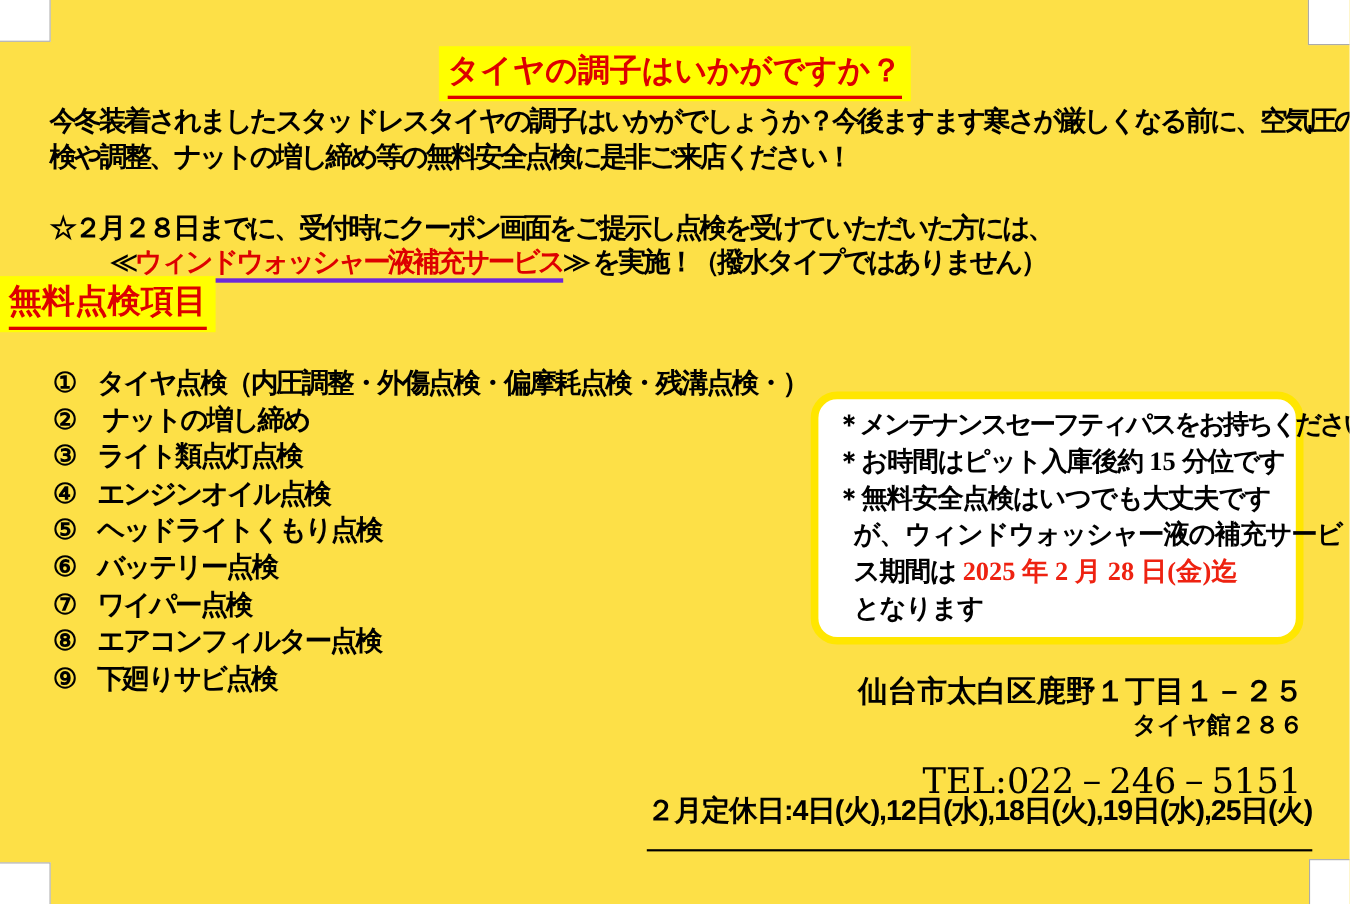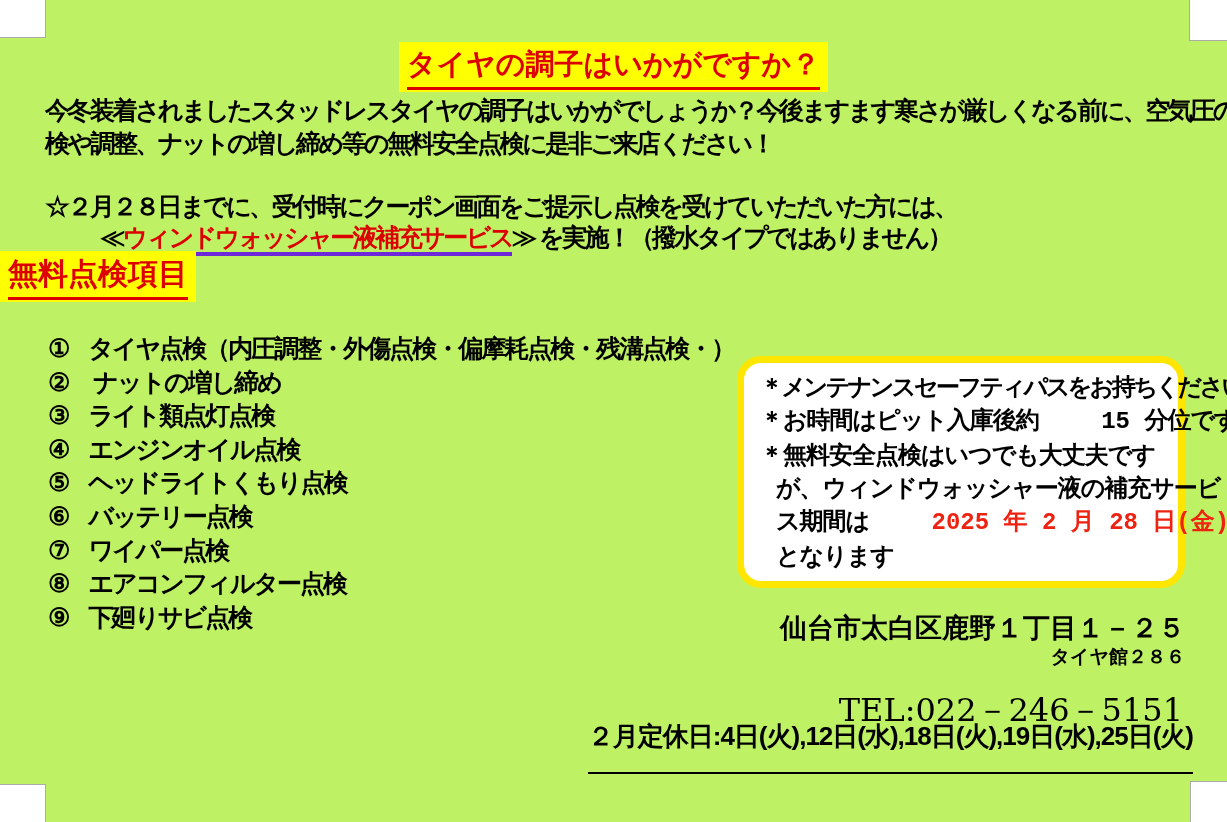--- a/index.html
+++ b/index.html
@@ -2,21 +2,21 @@
 <html><head>
 <meta charset="utf-8">
 <style>
   html,body{margin:0;padding:0;background:#ffffff;}
   body{
     width:1227px;height:822px;
     font-family:"Liberation Sans", sans-serif;
     font-weight:bold;color:#000;
     -webkit-font-smoothing:antialiased;
   }
-  .canvas{position:relative;width:1227px;height:822px;background:#bef264;overflow:hidden;}
+  .canvas{position:relative;width:1227px;height:822px;background:#fde047;overflow:hidden;}
 
   
   .corner{position:absolute;border:1px solid #ababab;background:#fff;}
   .c-tl{left:-2px;top:-2px;width:46px;height:38px;}
   .c-tr{right:-2px;top:-2px;width:38px;height:41px;}
   .c-bl{left:-2px;bottom:-2px;width:46px;height:38px;}
   .c-br{right:-2px;bottom:-2px;width:37px;height:41px;}
 
   
   .title-wrap{position:absolute;top:42px;left:0;width:100%;text-align:center;font-size:29px;}
@@ -41,26 +41,26 @@
 
   
   .notebox{
     position:absolute;left:737px;top:356px;width:404px;
     border:7px solid #ffe600;border-radius:24px;background:#fff;
     padding:7px 14px 9px 16px;font-size:24px;line-height:33px;
   }
   .notebox .nline{white-space:nowrap;letter-spacing:-1px;}
   .notebox .cond{letter-spacing:-2.5px;}
   .notebox .ind{padding-left:16px;}
-  .serif{font-family:Liberation Mono, monospace;letter-spacing:0;margin-left:48px;}
+  .serif{font-family:Liberation Serif, serif;letter-spacing:0;}
   .redtxt{color:#ee2211;}
 
   
   .addr1{position:absolute;top:610px;right:42px;font-size:27px;letter-spacing:0;white-space:nowrap;text-align:right;}
-  .addr2{position:absolute;top:644px;right:42px;font-size:19px;white-space:nowrap;}
+  .addr2{position:absolute;top:644px;right:42px;font-size:22px;white-space:nowrap;}
   .tel{position:absolute;top:689px;right:44px;font-size:32px;font-weight:normal;font-family:"DejaVu Serif", serif;white-space:nowrap;}
 
   
   .closed{position:absolute;top:719px;right:34px;font-size:26px;letter-spacing:-1px;border-bottom:2px solid #000;padding-bottom:18px;white-space:nowrap;}
 </style>
 </head>
 <body>
 
 <div class="canvas">
 

